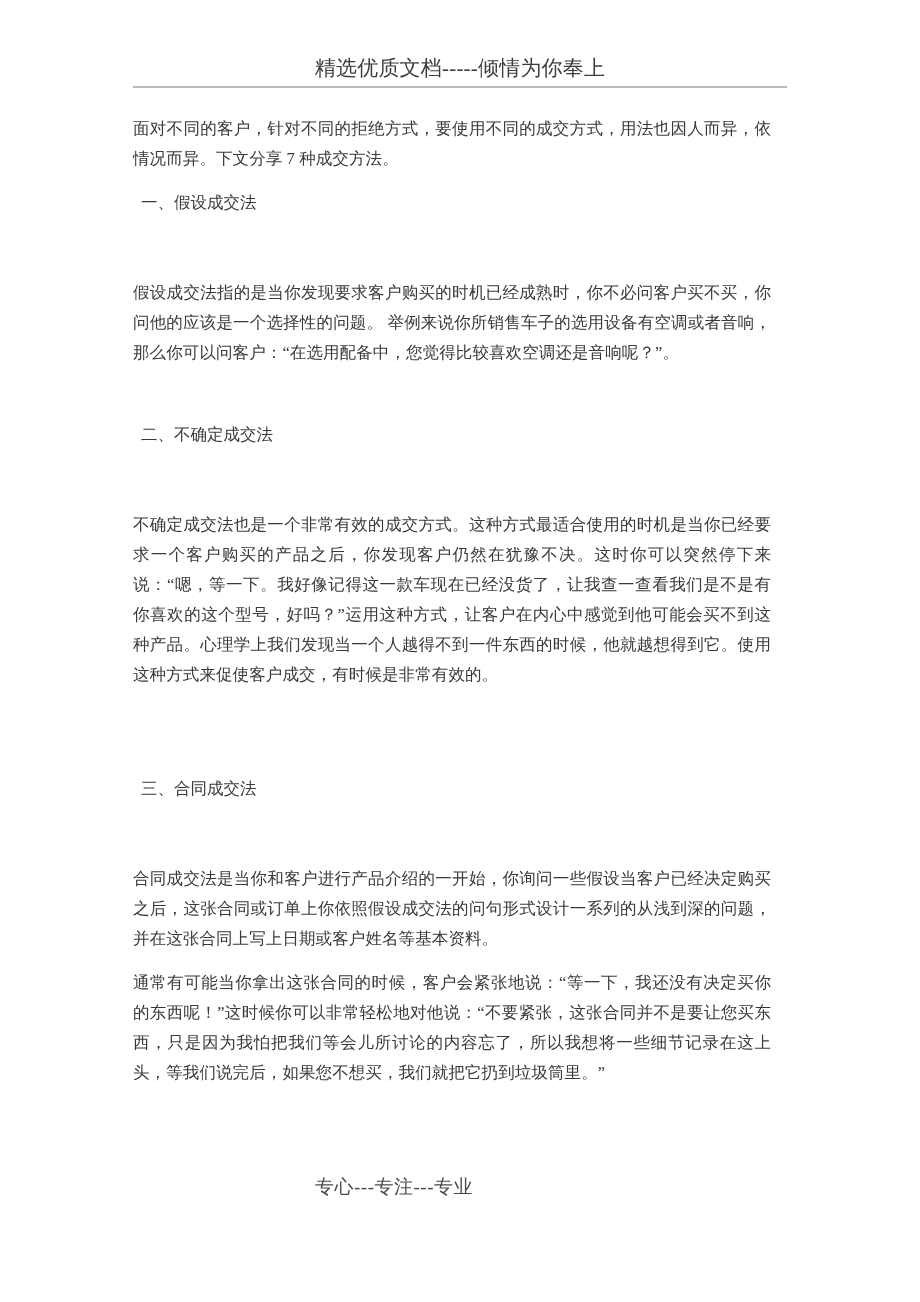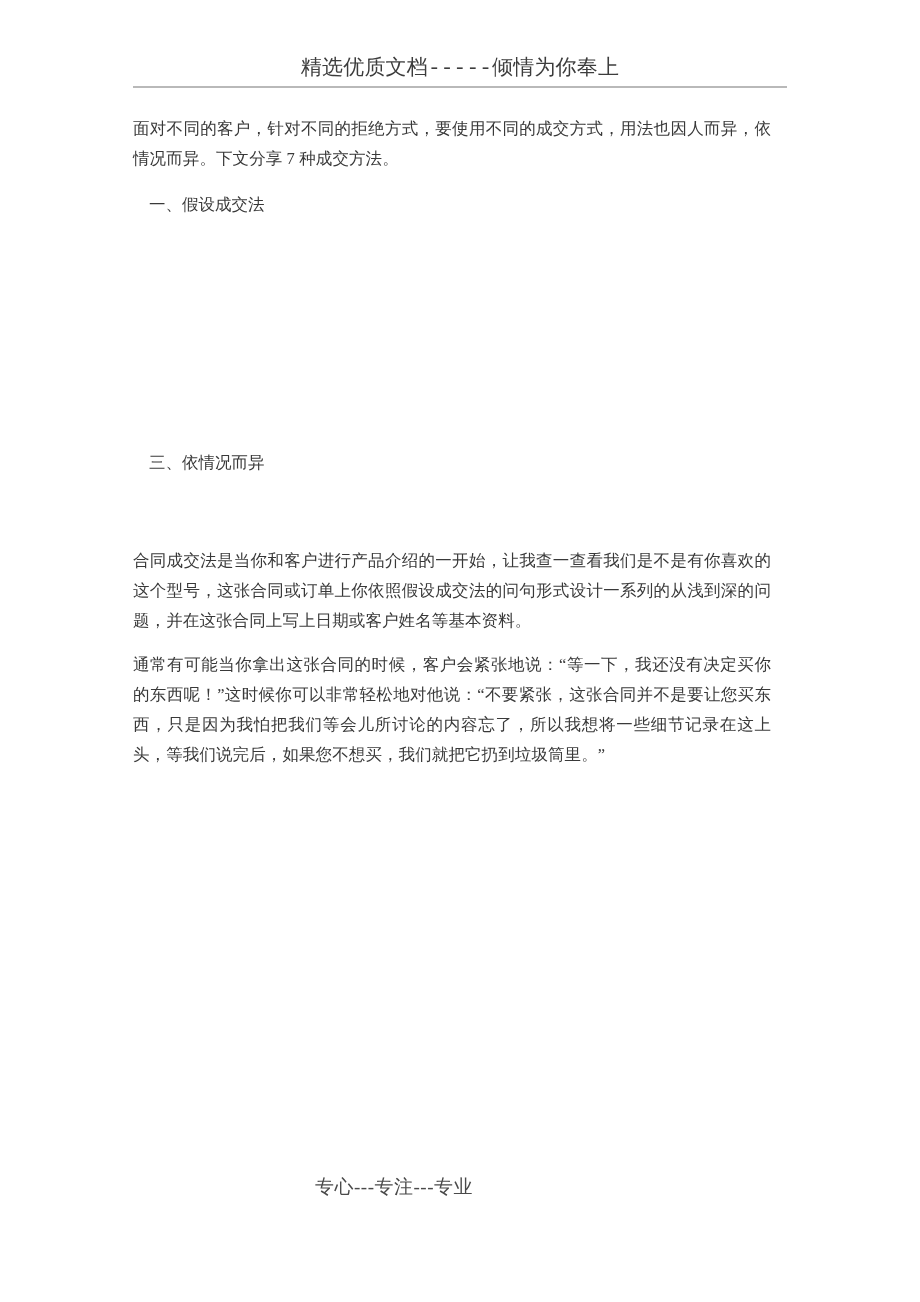--- a/index.html
+++ b/index.html
@@ -33,21 +33,21 @@
   
   .doc-header {
     padding-top: 57px;
     text-align: center;
   }
   .doc-header-title {
     font-size: 21px;
     line-height: 1.1;
     color: #3c3c3c;
     letter-spacing: 0.2px;
-    font-family: Liberation Mono, monospace;
+    font-family: Liberation Serif, serif;
     display: block;
   }
   .header-rule {
     margin-top: 6px;
     height: 0;
     border: 0;
     border-top: 2px solid #b9b9b9;
     width: 100%;
   }
 
@@ -58,21 +58,21 @@
   p.para {
     margin: 0 16px 14px 0;
     font-size: 16.5px;
     line-height: 30px;
     text-align: justify;
     text-justify: inter-ideograph;
     color: #393939;
     letter-spacing: 0.1px;
   }
   h2.section-heading {
-    margin: 16px;
+    margin: 8px;
     font-size: 16.5px;
     line-height: 30px;
     font-weight: normal;
     color: #393939;
     text-align: left;
   }
   .spacer-after-heading { height: 52px; }
   .spacer-before-heading { height: 30px; }
   .spacer-before-heading-lg { height: 62px; }
 
@@ -102,28 +102,31 @@
       <span class="doc-header-title">精选优质文档-----倾情为你奉上</span>
       <hr class="header-rule">
     </div>
 
     <div class="doc-body">
 
       <p class="para">面对不同的客户，针对不同的拒绝方式，要使用不同的成交方式，用法也因人而异，依情况而异。下文分享 7 种成交方法。</p>
 
       <h2 class="section-heading">一、假设成交法</h2>
       <div class="spacer-after-heading"></div>
+      <p class="para">假设成交法指的是当你发现要求客户购买的时机已经成熟时，你不必问客户买不买，你问他的应该是一个选择性的问题。 举例来说你所销售车子的选用设备有空调或者音响，那么你可以问客户：“在选用配备中，您觉得比较喜欢空调还是音响呢？”。</p>
 
       <div class="spacer-before-heading"></div>
+      <h2 class="section-heading">二、不确定成交法</h2>
       <div class="spacer-after-heading"></div>
+      <p class="para">不确定成交法也是一个非常有效的成交方式。这种方式最适合使用的时机是当你已经要求一个客户购买的产品之后，你发现客户仍然在犹豫不决。这时你可以突然停下来说：“嗯，等一下。我好像记得这一款车现在已经没货了，让我查一查看我们是不是有你喜欢的这个型号，好吗？”运用这种方式，让客户在内心中感觉到他可能会买不到这种产品。心理学上我们发现当一个人越得不到一件东西的时候，他就越想得到它。使用这种方式来促使客户成交，有时候是非常有效的。</p>
 
       <div class="spacer-before-heading-lg"></div>
-      <h2 class="section-heading">三、依情况而异</h2>
+      <h2 class="section-heading">三、合同成交法</h2>
       <div class="spacer-after-heading"></div>
-      <p class="para">合同成交法是当你和客户进行产品介绍的一开始，让我查一查看我们是不是有你喜欢的这个型号，这张合同或订单上你依照假设成交法的问句形式设计一系列的从浅到深的问题，并在这张合同上写上日期或客户姓名等基本资料。</p>
+      <p class="para">合同成交法是当你和客户进行产品介绍的一开始，你询问一些假设当客户已经决定购买之后，这张合同或订单上你依照假设成交法的问句形式设计一系列的从浅到深的问题，并在这张合同上写上日期或客户姓名等基本资料。</p>
       <p class="para">通常有可能当你拿出这张合同的时候，客户会紧张地说：“等一下，我还没有决定买你的东西呢！”这时候你可以非常轻松地对他说：“不要紧张，这张合同并不是要让您买东西，只是因为我怕把我们等会儿所讨论的内容忘了，所以我想将一些细节记录在这上头，等我们说完后，如果您不想买，我们就把它扔到垃圾筒里。”</p>
 
     </div>
   </div>
 
   <div class="doc-footer">
     <span class="doc-footer-text">专心---专注---专业</span>
   </div>
 
 </div>

